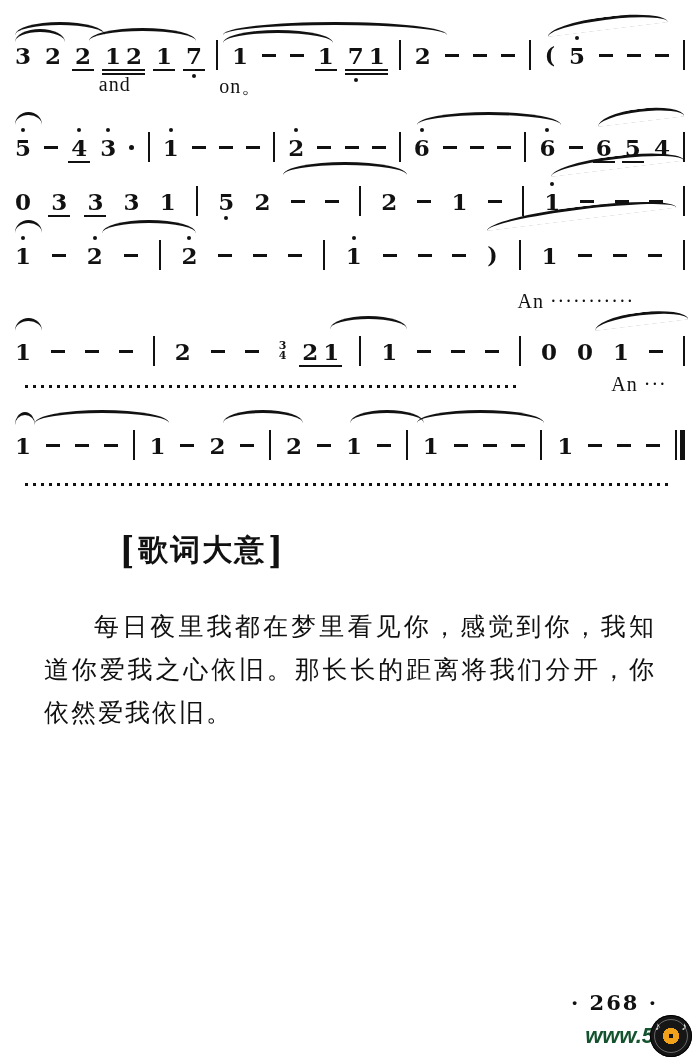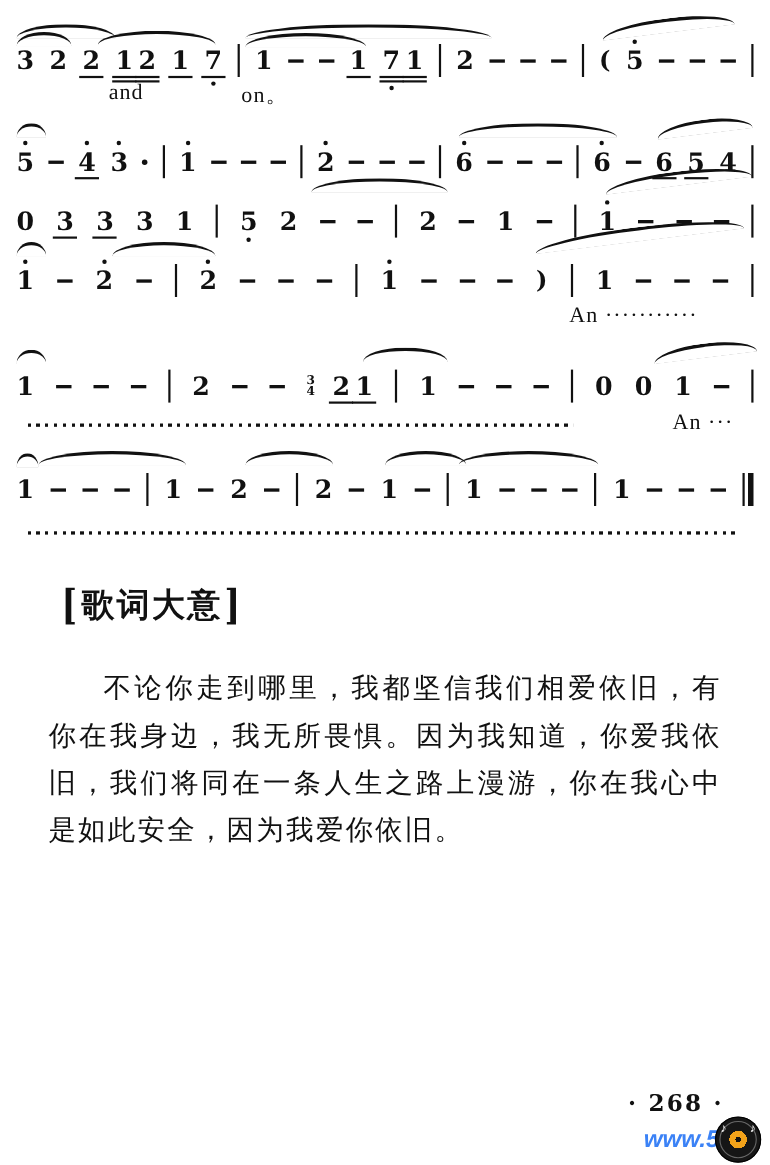--- a/index.html
+++ b/index.html
@@ -27,31 +27,31 @@
         font-family:"DejaVu Serif", serif; font-weight:bold; font-size:11px; line-height:.95; margin-right:-4px; }
   .augdot { width:5px; height:5px; border-radius:50%; background:#111; display:inline-block; }
   .slur { position:absolute; height:13px; border-top:3px solid #111;
           border-radius:50% 50% 0 0 / 100% 100% 0 0; }
   .slur.rise { transform:rotate(-7deg); transform-origin:left bottom; }
   .lyric { position:absolute; font-size:20px; letter-spacing:1px; white-space:nowrap; }
   .leader { position:absolute; height:3px;
             background:repeating-linear-gradient(90deg,#111 0 3px,transparent 3px 8px); }
 
   
-  .section-title { margin:26px 0 0 54px; font-size:30px; font-weight:bold; letter-spacing:2px; }
+  .section-title { margin:26px 0 0 118px; font-size:30px; font-weight:bold; letter-spacing:2px; }
   .section-title .bk { font-family:"DejaVu Serif", serif; font-weight:bold;
                        display:inline-block; transform:scaleY(1.25); margin:0 2px; }
   .body-text { margin-top:34px; padding:0 44px; text-align:justify; }
   .body-text p { font-size:25px; line-height:43px; letter-spacing:2px; text-indent:2em; }
 
   
   .page-num { position:absolute; right:42px; top:990px; font-size:21px; font-weight:bold;
               font-family:"DejaVu Serif", serif; letter-spacing:2px; }
   .brand-row { position:absolute; right:4px; bottom:2px; display:flex; align-items:center; }
-  .watermark { color:#3b82f6; font-style:italic; font-weight:bold; font-size:22px;
+  .watermark { color:#14532d; font-style:italic; font-weight:bold; font-size:22px;
                font-family:"Liberation Sans", sans-serif; margin-right:-8px; }
   .vinyl { position:relative; width:42px; height:42px; border-radius:50%;
            background:radial-gradient(circle at 50% 50%, #111 0 2.5px, var(--accent,#F2A21A) 2.5px 8px, #161616 8px 60%);
            box-shadow:inset 0 0 0 1px #000; margin:0 4px; flex:0 0 auto; }
   .vinyl .groove { position:absolute; inset:4px; border:1px solid rgba(255,255,255,.35); border-radius:50%; }
   .vinyl .vn { position:absolute; color:#fff; font-size:11px; line-height:1; }
   .vinyl .vn1 { left:5px; top:6px; } .vinyl .vn2 { right:5px; top:6px; }
   .brand-name { font-size:31px; font-weight:bold; letter-spacing:1px;
                 font-family:"Liberation Sans", sans-serif; }
 </style>
@@ -475,21 +475,21 @@
           <span class="cell">
             <span class="dash"></span>
           </span>
           <span class="cell">
             <span class="dash"></span>
           </span>
           <span class="cell">
             <span class="bar"></span>
           </span>
         </div>
-        <span class="lyric" style="left: 75%; bottom: 17px;">An ···········</span>
+        <span class="lyric" style="left: 75%; bottom: 3px;">An ···········</span>
       </div>
       <div class="mline" style="padding-top: 18px; padding-bottom: 44px;">
         <div class="slur" style="left: 0%; width: 4%; top: 2px;"></div>
         <div class="slur" style="left: 47%; width: 11.5%; top: 0px;"></div>
         <div class="slur rise" style="left: 86.5%; width: 14%; top: 2px;"></div>
         <div class="tokens">
           <span class="cell">
             <span class="note">
               <span class="digit">1</span>
             </span>
@@ -680,21 +680,21 @@
         </div>
         <div class="leader" style="left: 1.5%; width: 96.5%; bottom: 18px;"></div>
       </div>
     </div>
 
   <div class="section-title">
     <span class="bk">[</span><span>歌词大意</span><span class="bk">]</span>
   </div>
 
   <div class="body-text">
-    <p>不论你走到哪里，我都坚信我们相爱依旧，有你在我身边，我无所畏惧。因为我知道，你爱我依旧，我们将同在一条人生之路上漫游，你在我心中是如此安全，因为我爱你依旧。</p>
+    <p>每日夜里我都在梦里看见你，感觉到你，我知道你爱我之心依旧。那长长的距离将我们分开，你依然爱我依旧。</p>
   </div>
 
   <div class="page-num">· 268 ·</div>
 
   <div class="brand-row">
     <span class="watermark">www.5</span>
     <span class="vinyl" style="--accent: #F2A21A;">
       <span class="groove"></span>
       <span class="vn vn1">♪</span>
       <span class="vn vn2">♪</span>

